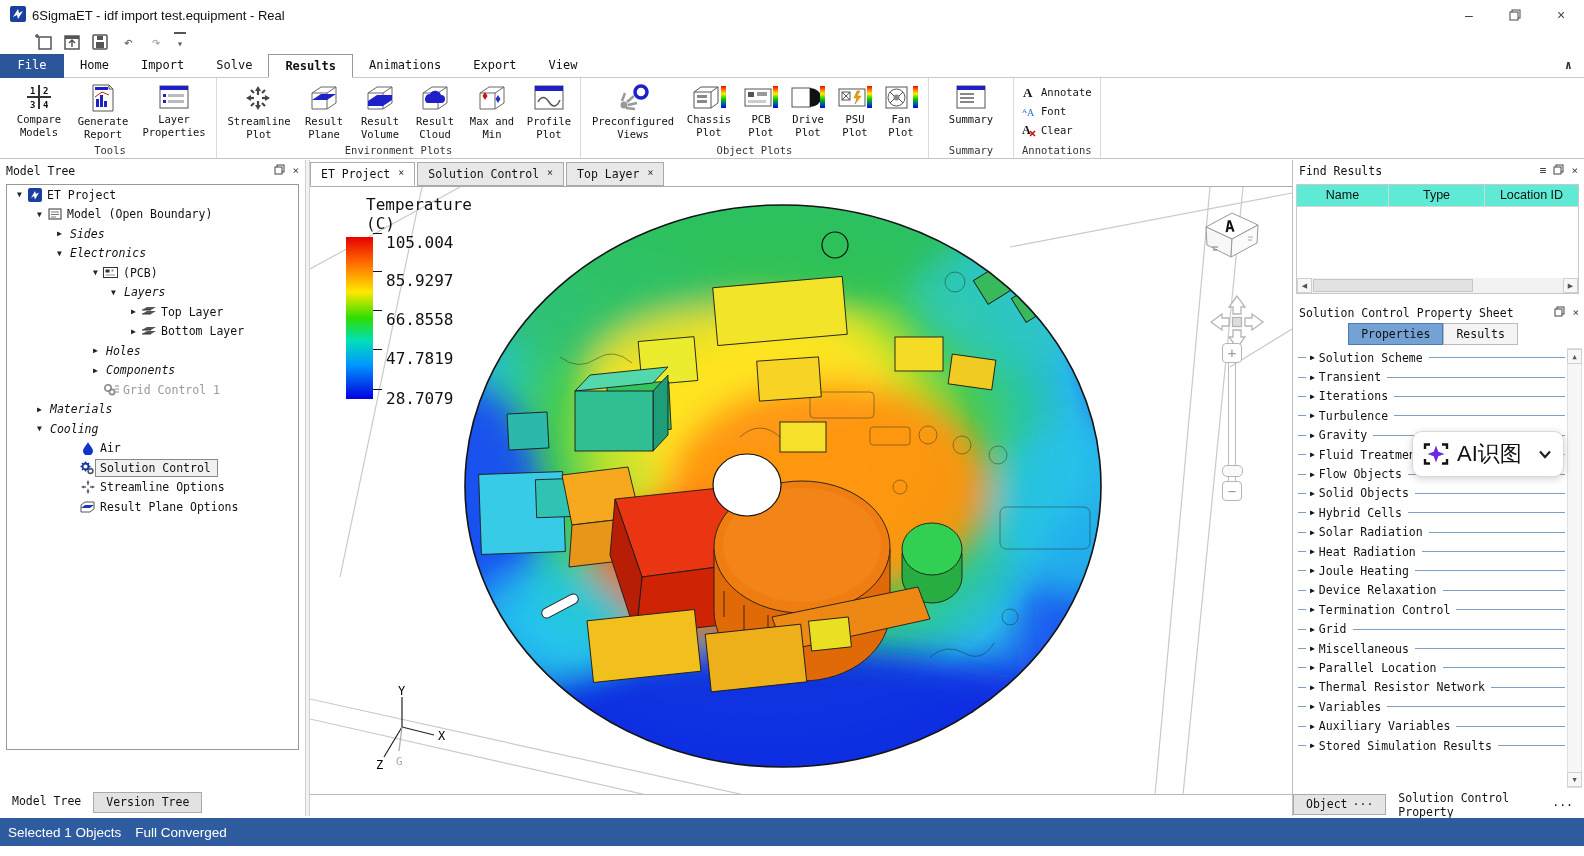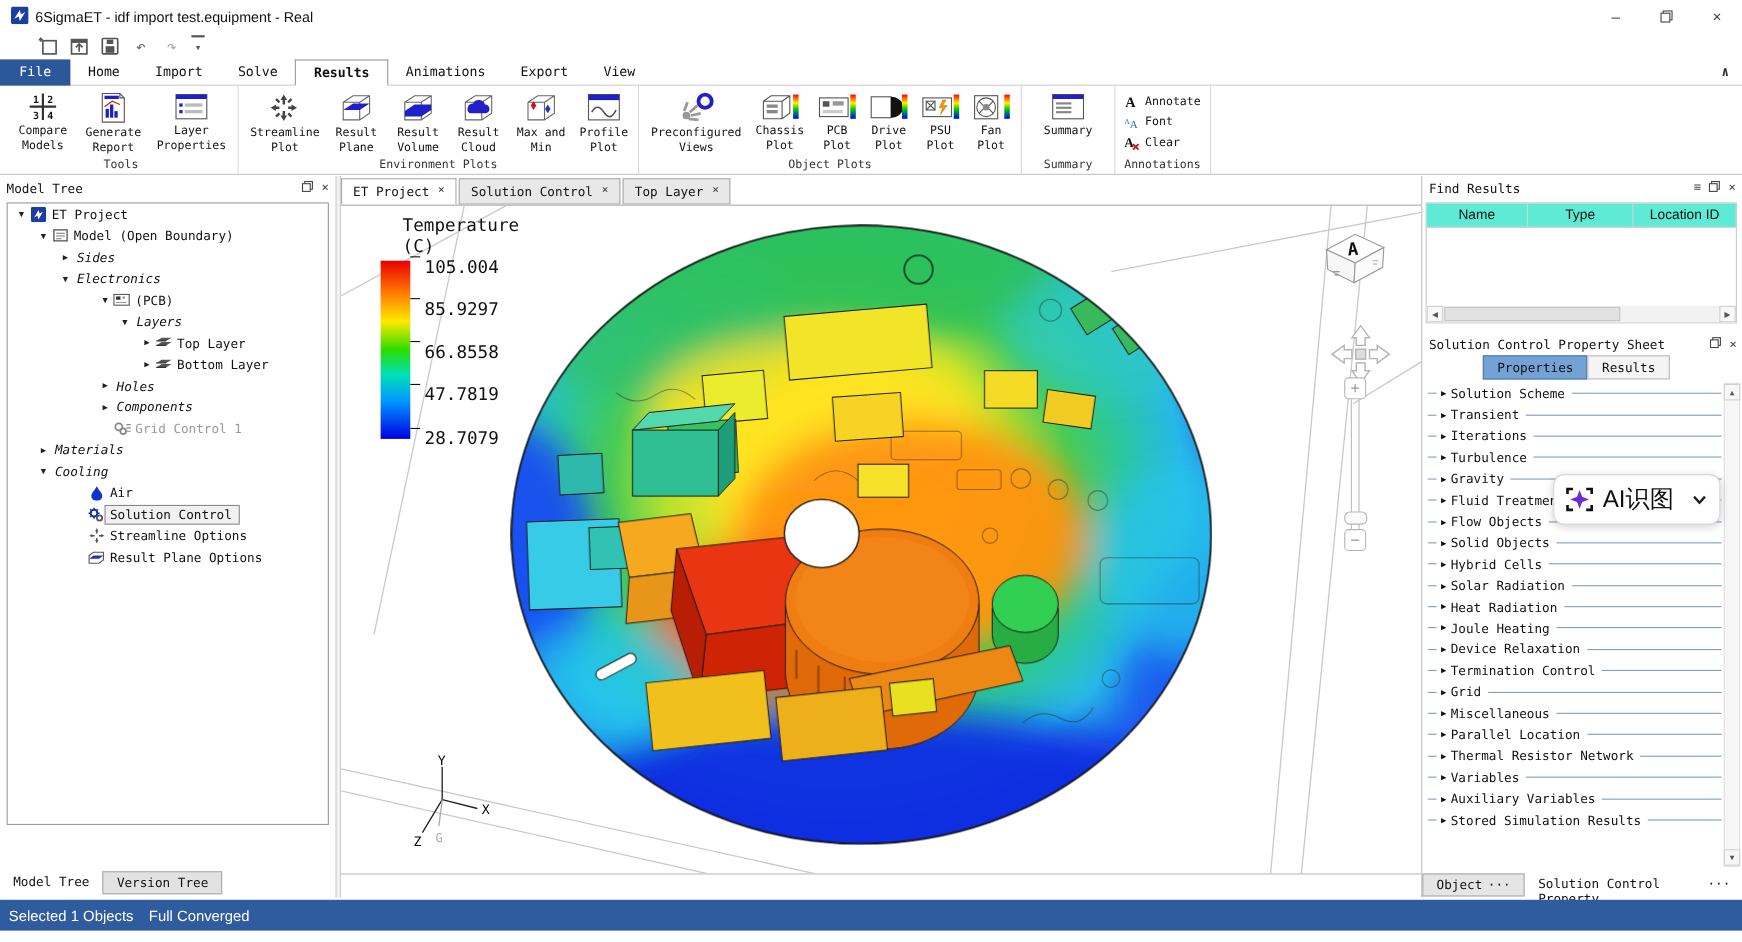--- a/index.html
+++ b/index.html
@@ -950,21 +950,21 @@
   <div id="pscroll">
     <div class="sbtn">▲</div>
     <div class="sbtn">▼</div>
   </div>
 
   <div id="righttabs">
     <div class="ltab grayed" style="display:flex;gap:5px;">
       <span>Object</span>
       <span>···</span>
     </div>
-    <div class="ltab" style="display:flex;gap:1px;">
+    <div class="ltab" style="display:flex;gap:1px;align-items:center;">
       <span>Solution Control Property</span>
       <span>···</span>
     </div>
   </div>
 </div>
 
 <div id="statusbar">
   <span>Selected 1 Objects</span>
   <span>Full Converged</span>
 </div>

